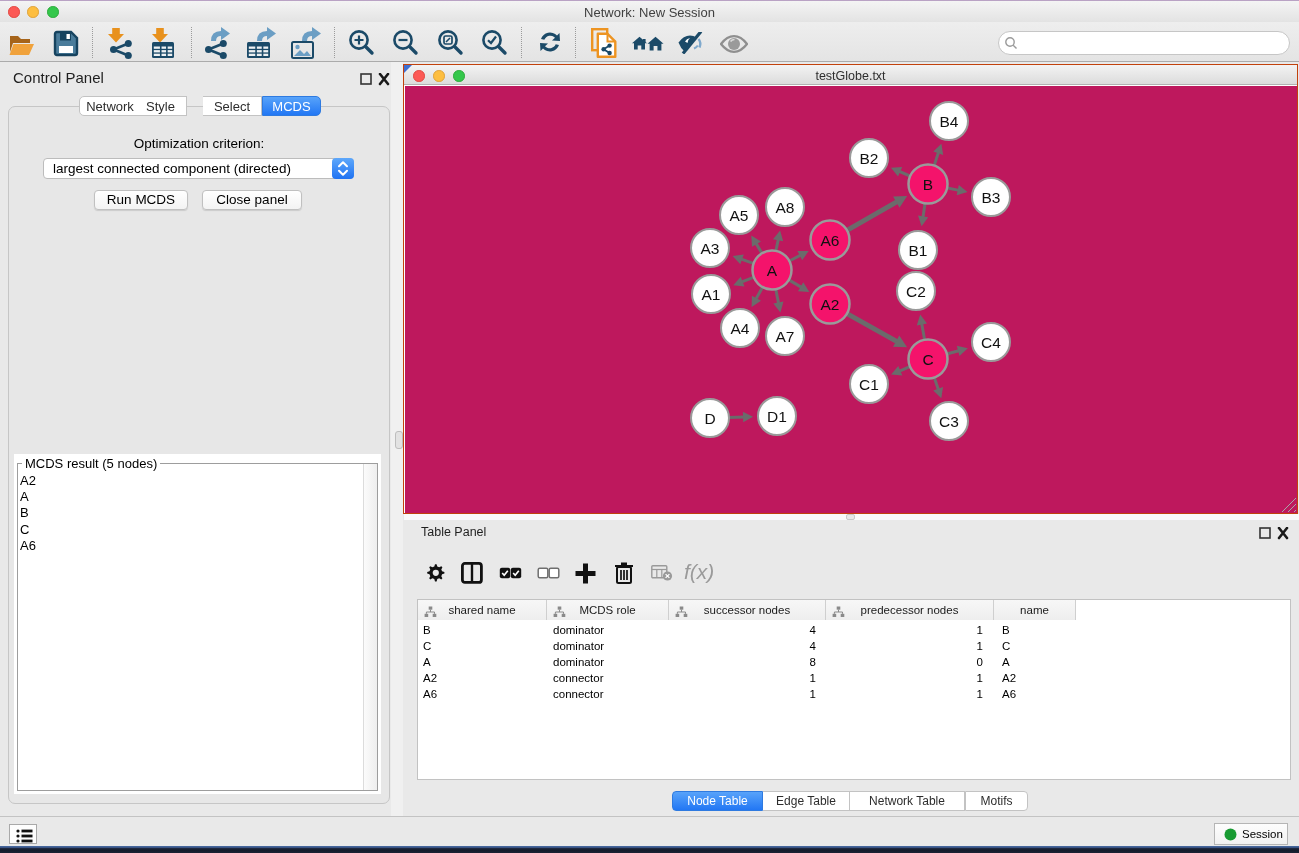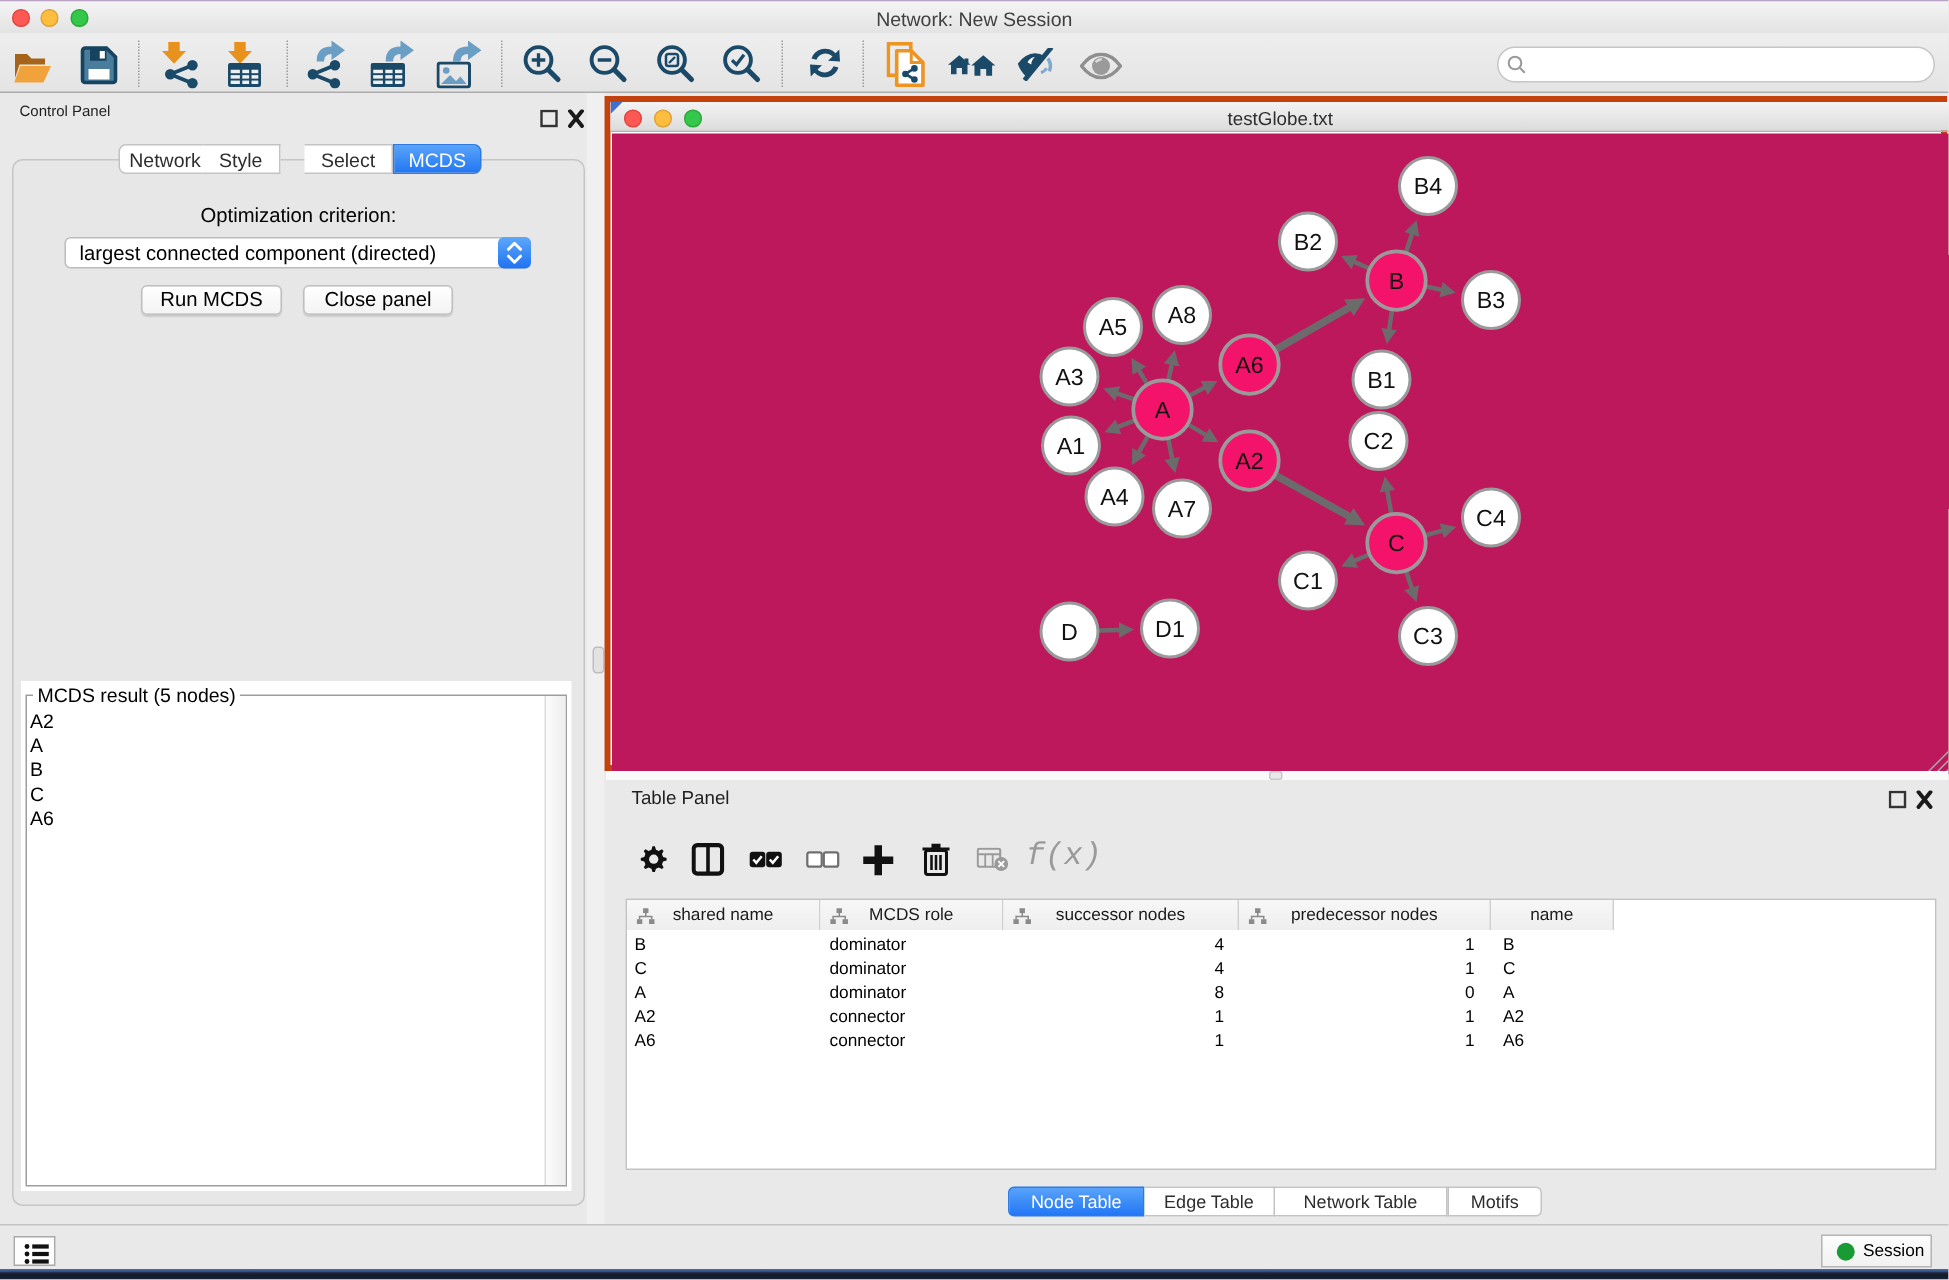--- a/index.html
+++ b/index.html
@@ -8,38 +8,38 @@
 
 #topline{left:0;top:0;width:1299px;height:1px;background:#b9a2c4}
 #titlebar{left:0;top:1px;width:1299px;height:21px;background:linear-gradient(#f4f4f4,#e3e3e3)}
 #toolbar{left:0;top:22px;width:1299px;height:40px;background:linear-gradient(#eeeeee,#e4e4e4);border-bottom:1px solid #ababab}
 .tl{border-radius:50%;width:11.5px;height:11.5px}
 #ttext{left:0;top:5px;width:1299px;text-align:center;font-size:13px;color:#404040}
 .vsep{top:27px;width:0;height:31px;border-left:1px dotted #9b9b9b}
 
 #search{left:998px;top:31px;width:292px;height:24px;background:#fff;border:1px solid #c6c6c6;border-radius:12px}
 
-#cptitle{left:13px;top:69px;font-size:10px;color:#1f1f1f}
+#cptitle{left:13px;top:69px;font-size:15px;color:#1f1f1f}
 #cppane{left:8px;top:106px;width:382px;height:698px;background:#e7e7e7;border:1px solid #c6c6c6;border-radius:7px}
 .seg{top:96px;height:20px;background:#fff;border:1px solid #c3c3c3;font-size:13px;color:#2d2d2d;text-align:center;line-height:19px}
 .segsel{background:linear-gradient(#58a3fa,#2277f4);color:#fff;border-color:#2e7ae0}
 #optlbl{left:8px;top:136px;width:382px;text-align:center;font-size:13.5px;color:#000}
 #combo{left:43px;top:158px;width:311px;height:21px;background:#fff;border:1px solid #bcbcbc;border-radius:4px;font-size:13.5px;color:#000;line-height:19px;padding-left:9px}
 #combobtn{left:332px;top:158px;width:22px;height:21px;border-radius:4px;background:linear-gradient(#5ea8fb,#1f72f2)}
 .btn{top:190px;height:20px;background:linear-gradient(#ffffff,#f3f3f3);border:1px solid #c0c0c0;border-radius:4px;font-size:13.5px;color:#000;text-align:center;line-height:18px;box-shadow:0 1px 1px rgba(0,0,0,.12)}
 
 #mcdsbox{left:14px;top:454px;width:367px;height:340px;background:#fff}
 #fieldset{left:17px;top:463px;width:361px;height:328px;border:1px solid #9d9d9d}
 #legend{left:22px;top:456px;background:#fff;padding:0 3px;font-size:13px;color:#000}
 #mcdslist{left:20px;top:473px;font-size:13px;color:#000;line-height:16.2px}
 #sbtrack{left:363px;top:464px;width:14px;height:326px;background:linear-gradient(90deg,#fbfbfb,#eeeeee);border-left:1px solid #dcdcdc}
 
 #vdivhandle{left:395px;top:431px;width:8px;height:18px;background:#e2e2e2;border:1px solid #bdbdbd;border-radius:3px}
 
-#frame{left:403px;top:64px;width:895px;height:450px;border:4px solid #c2410c;background:#fff}
+#frame{left:403px;top:64px;width:895px;height:450px;border:1px solid #c2410c;background:#fff}
 #ftitle{left:0;top:0;width:893px;height:20px;background:linear-gradient(#f3f3f3,#dcdcdc);border-bottom:1px solid #b1b1b1}
 #fttext{left:0;top:4px;width:893px;text-align:center;font-size:12.5px;color:#2e2e2e}
 #canvas{left:1px;top:21px;width:892px;height:427px;background:#be185d}
 
 #tptitle{left:421px;top:525px;font-size:12.5px;color:#1f1f1f}
 #tbl{left:417px;top:599px;width:874px;height:181px;background:#fff;border:1px solid #c2c2c2}
 .hcell{top:0;height:20px;border-right:1px solid #cfcfcf;background:linear-gradient(#f7f7f7,#eeeeee);font-size:11.5px;color:#1a1a1a;text-align:center;line-height:20px}
 .trow{font-size:11.5px;color:#000;height:16px;line-height:16px}
 
 .btab{top:791px;height:20px;background:#fff;border:1px solid #c3c3c3;font-size:12px;color:#2d2d2d;text-align:center;line-height:19px}
@@ -348,21 +348,21 @@
       <line x1="13" y1="9" x2="13" y2="19" stroke="#111" stroke-width="1.7"></line>
     </svg>
 <svg class="abs" style="left:651px;top:565px" width="22" height="16" viewBox="0 0 22 16">
       <rect x="0.8" y="0.8" width="15" height="12" rx="1" fill="none" stroke="#9a9a9a" stroke-width="1.4"></rect>
       <line x1="0.8" y1="4.5" x2="15.8" y2="4.5" stroke="#9a9a9a" stroke-width="1.2"></line>
       <line x1="5.8" y1="4.5" x2="5.8" y2="12.8" stroke="#9a9a9a" stroke-width="1.2"></line>
       <line x1="10.8" y1="4.5" x2="10.8" y2="12.8" stroke="#9a9a9a" stroke-width="1.2"></line>
       <circle cx="16.5" cy="11" r="4.6" fill="#9a9a9a"></circle>
       <path d="M14.6 9.1 L18.4 12.9 M18.4 9.1 L14.6 12.9" stroke="#fff" stroke-width="1.3"></path>
     </svg>
-<div class="abs" style="left:684px;top:560px;font-family:Liberation Mono, monospace;font-style:italic;font-size:21px;color:#9a9a9a">f(x)</div>
+<div class="abs" style="left:684px;top:560px;font-family:Liberation Sans, sans-serif;font-style:italic;font-size:21px;color:#9a9a9a">f(x)</div>
   </div>
 <div class="abs" id="tbl"></div>
 <div id="tablecontent">
     <div class="abs hcell" style="left:418px;top:600px;width:129px"><span style="position:absolute;left:6px;top:4px"><svg width="13" height="12" viewBox="0 0 13 12">
           <rect x="4.7" y="0.5" width="3.6" height="3.2" fill="#8a8a8a"></rect>
           <rect x="0.6" y="7.8" width="3.6" height="3.2" fill="#8a8a8a"></rect>
           <rect x="8.7" y="7.8" width="3.6" height="3.2" fill="#8a8a8a"></rect>
           <path d="M6.5 3.7 L6.5 6 M2.4 7.8 L2.4 6 L10.5 6 L10.5 7.8" fill="none" stroke="#8a8a8a" stroke-width="1"></path>
         </svg></span>shared name</div>
 <div class="abs hcell" style="left:547px;top:600px;width:122px"><span style="position:absolute;left:6px;top:4px"><svg width="13" height="12" viewBox="0 0 13 12">

